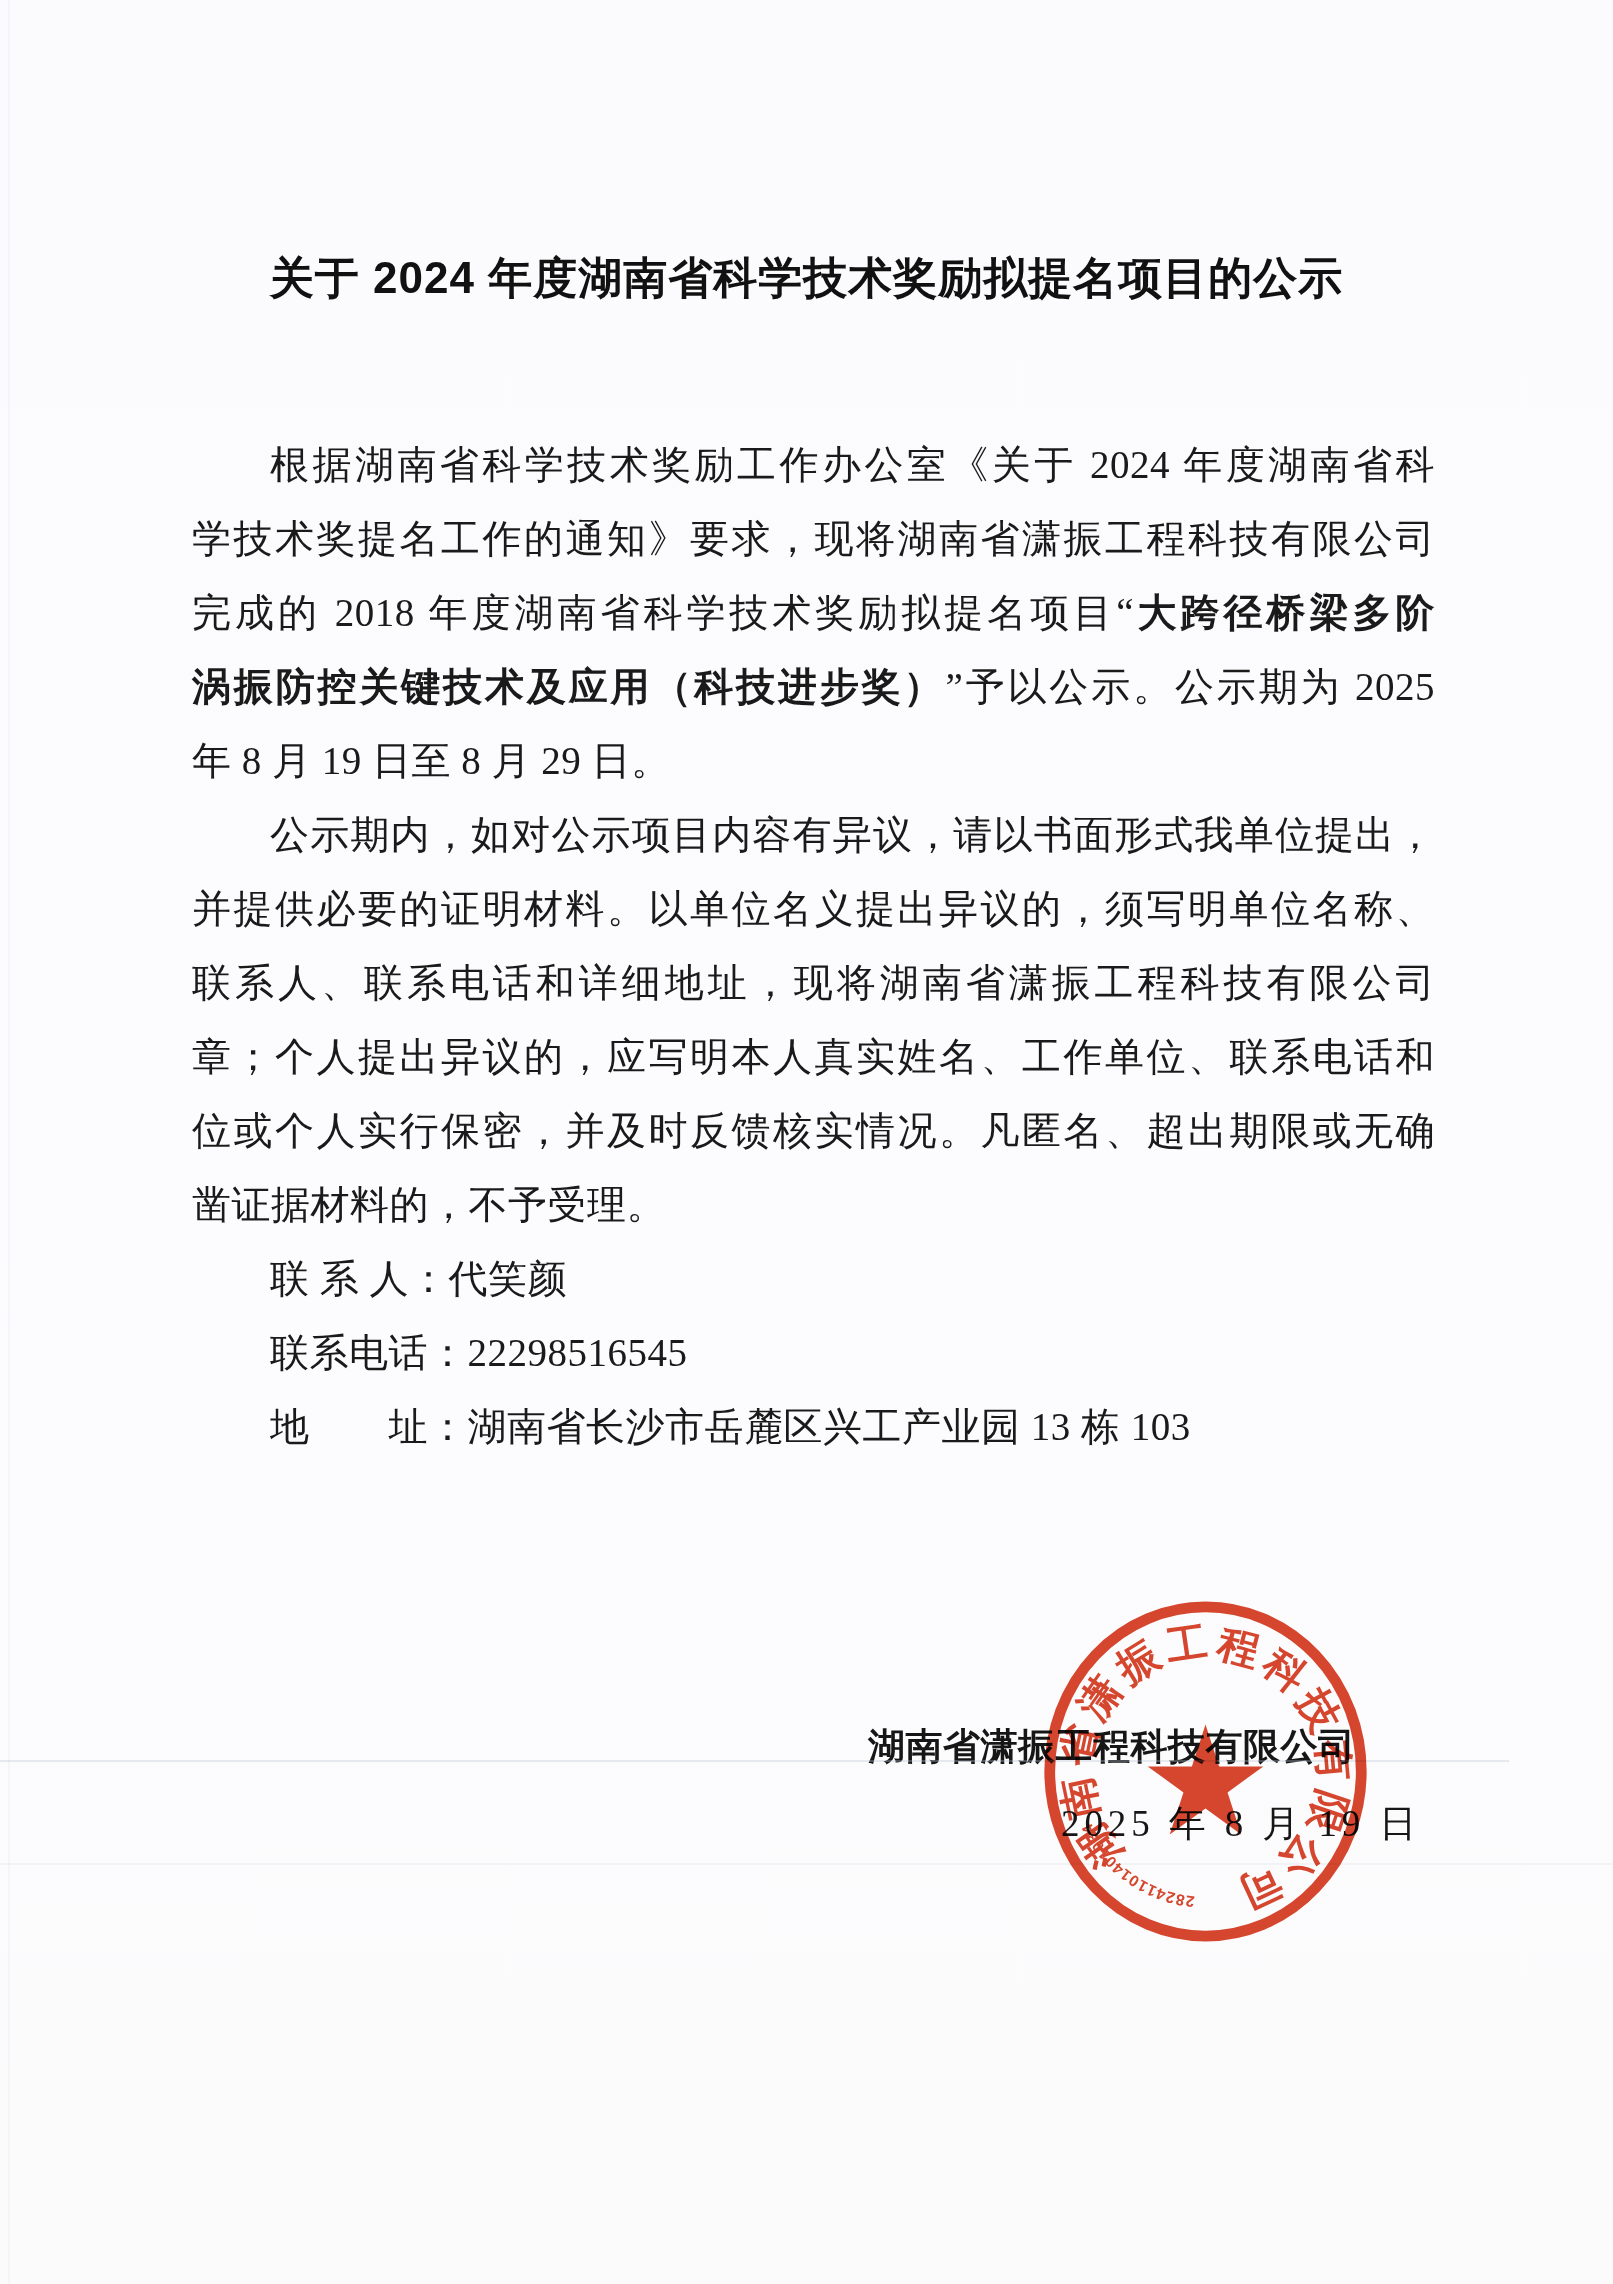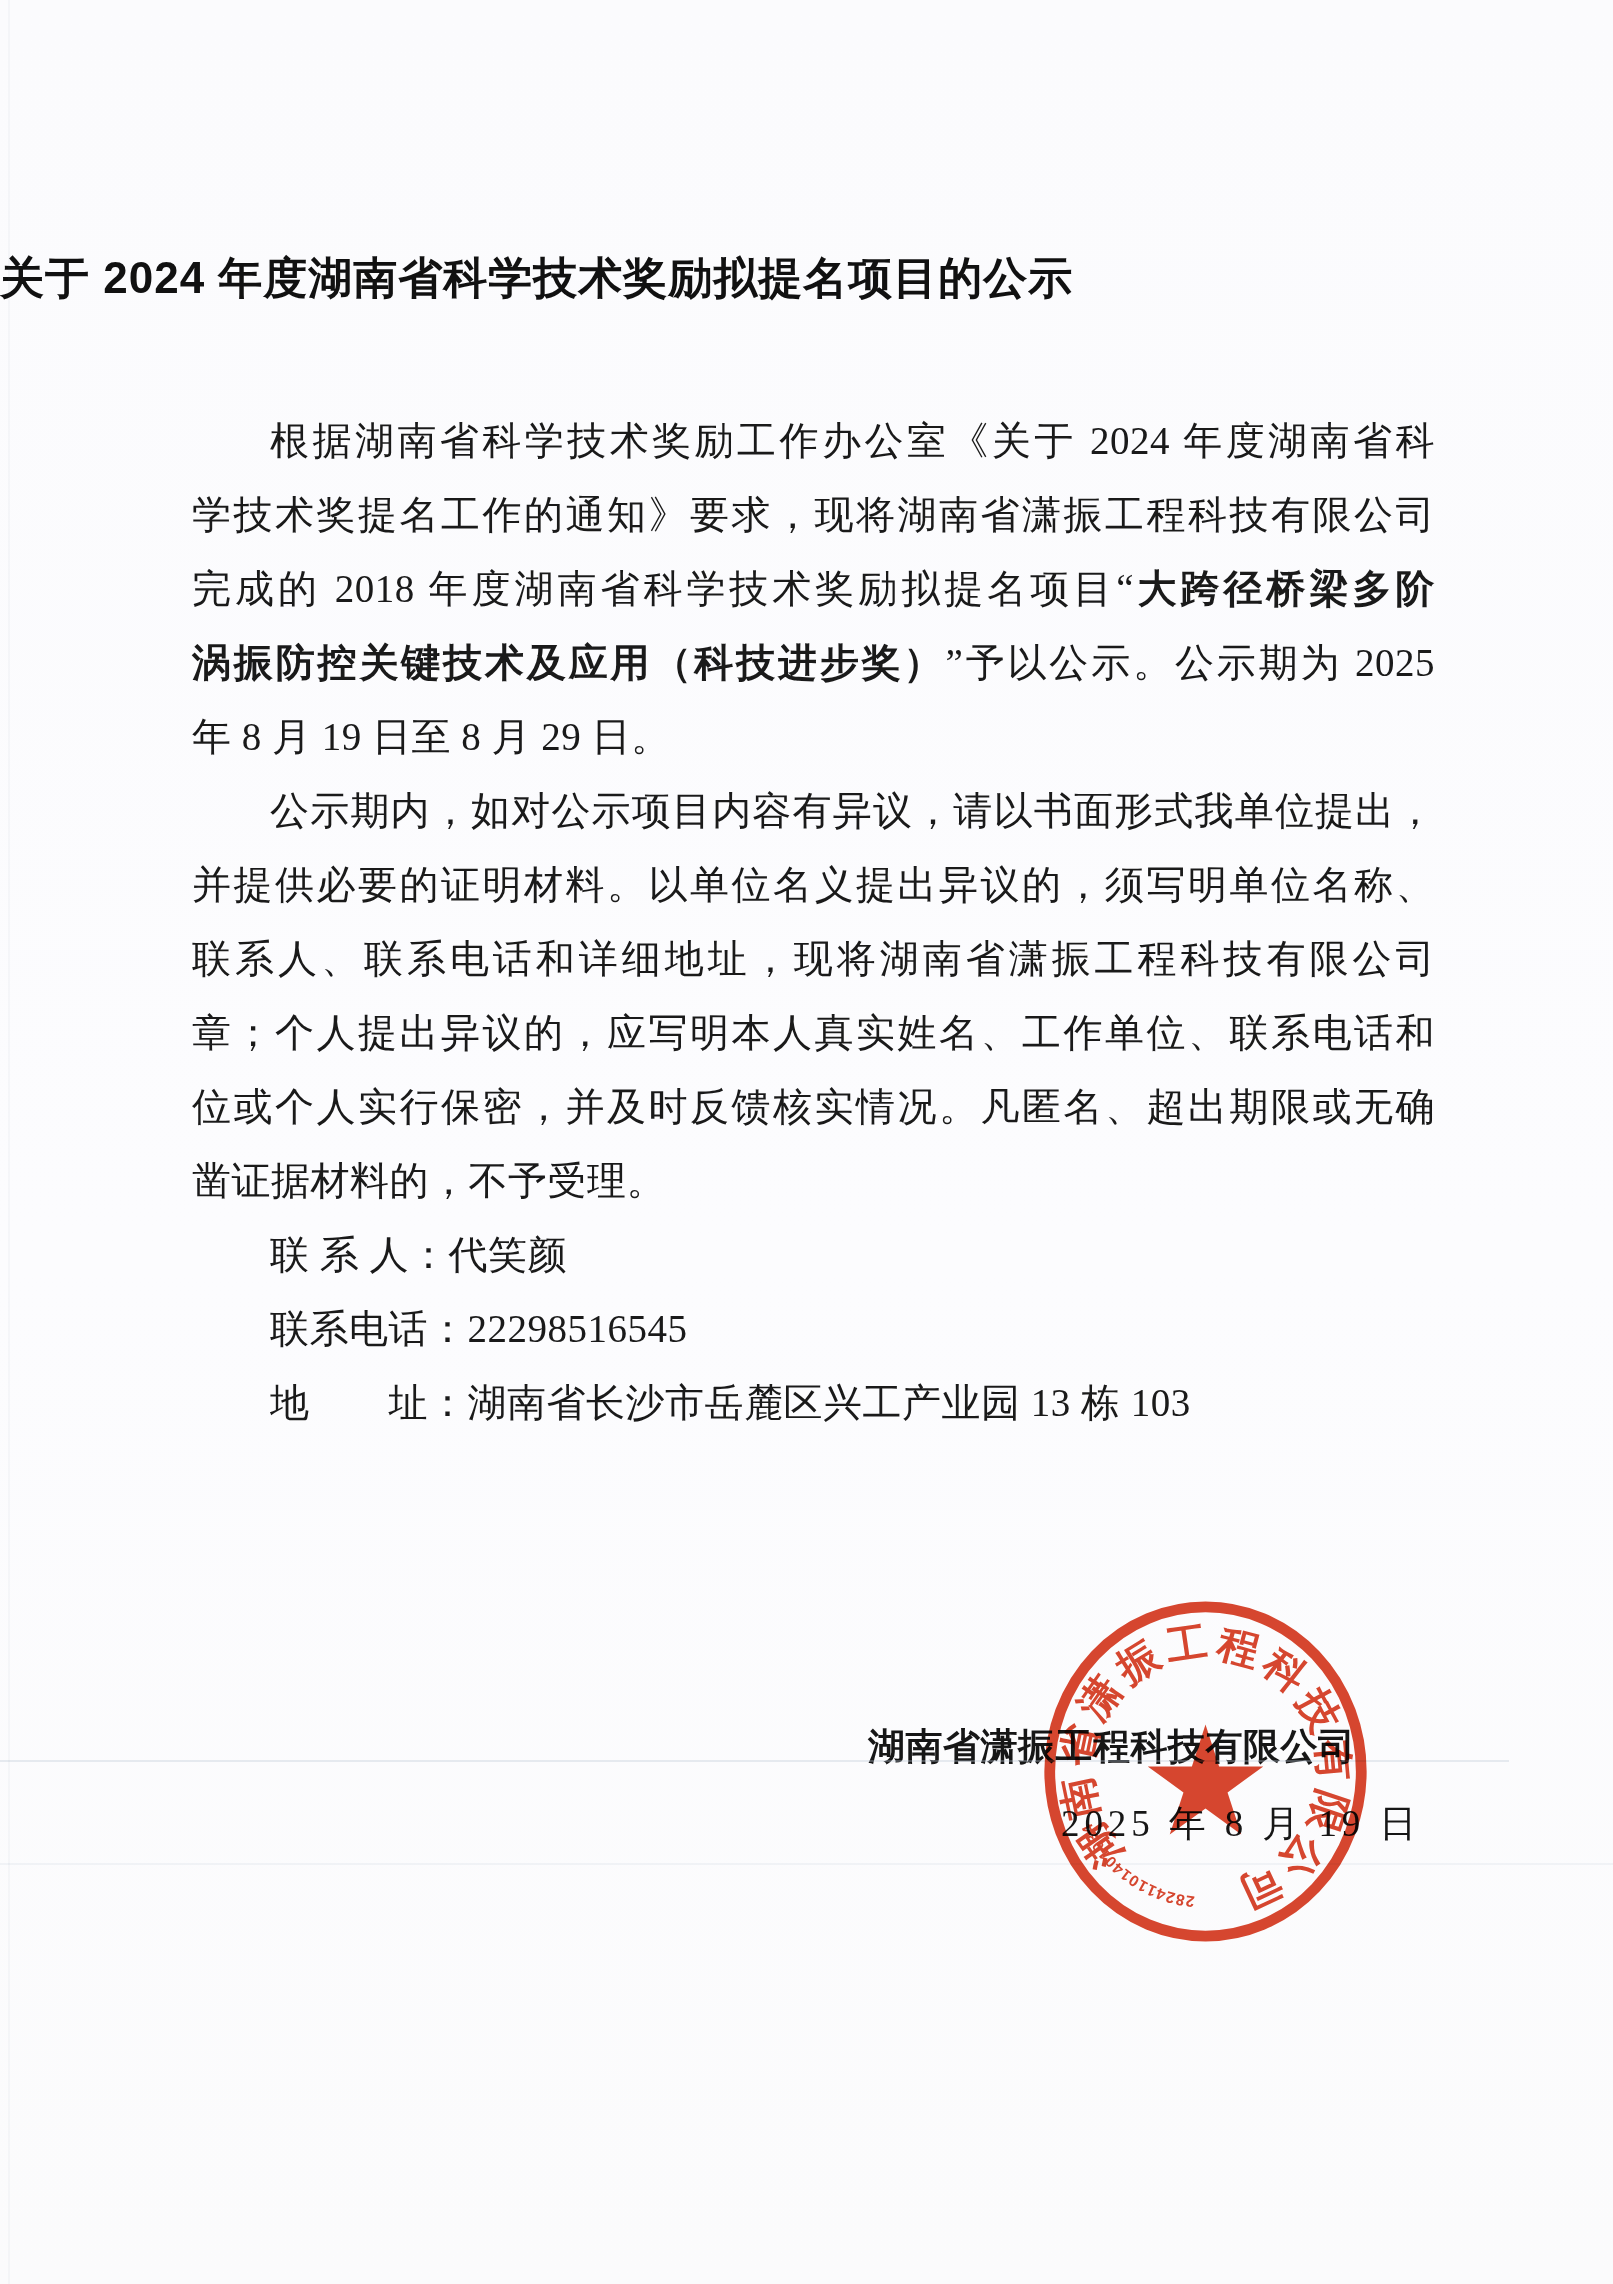--- a/index.html
+++ b/index.html
@@ -6,26 +6,26 @@
   .page{
     position:relative;
     width:1613px;height:2285px;
     background:linear-gradient(180deg,#fbfbfd 0%,#fcfcfe 55%,#fbfbfc 100%);
     overflow:hidden;
     font-family:"Liberation Serif","DejaVu Serif",serif;
     color:#1a1a1a;
   }
   .doc-title{
     position:absolute;top:249px;left:0;width:100%;
-    margin:0;text-align:left;
+    margin:0;text-align:center;
     font-family:"Liberation Sans","DejaVu Sans",sans-serif;
     font-size:44px;font-weight:700;letter-spacing:1px;color:#111;
   }
   .body-block{
-    position:absolute;left:192px;top:404px;width:1243px;
+    position:absolute;left:192px;top:428px;width:1243px;
     font-size:39px;line-height:74px;letter-spacing:0.5px;
   }
   .line{white-space:pre-wrap;}
   .jl{text-align:justify;text-align-last:justify;}
   .ind{text-indent:2em;}
   .b{font-weight:700;}
   .sig-company{
     position:absolute;left:868px;top:1722px;
     font-size:37px;letter-spacing:0.5px;color:#161616;font-weight:bold;
   }

